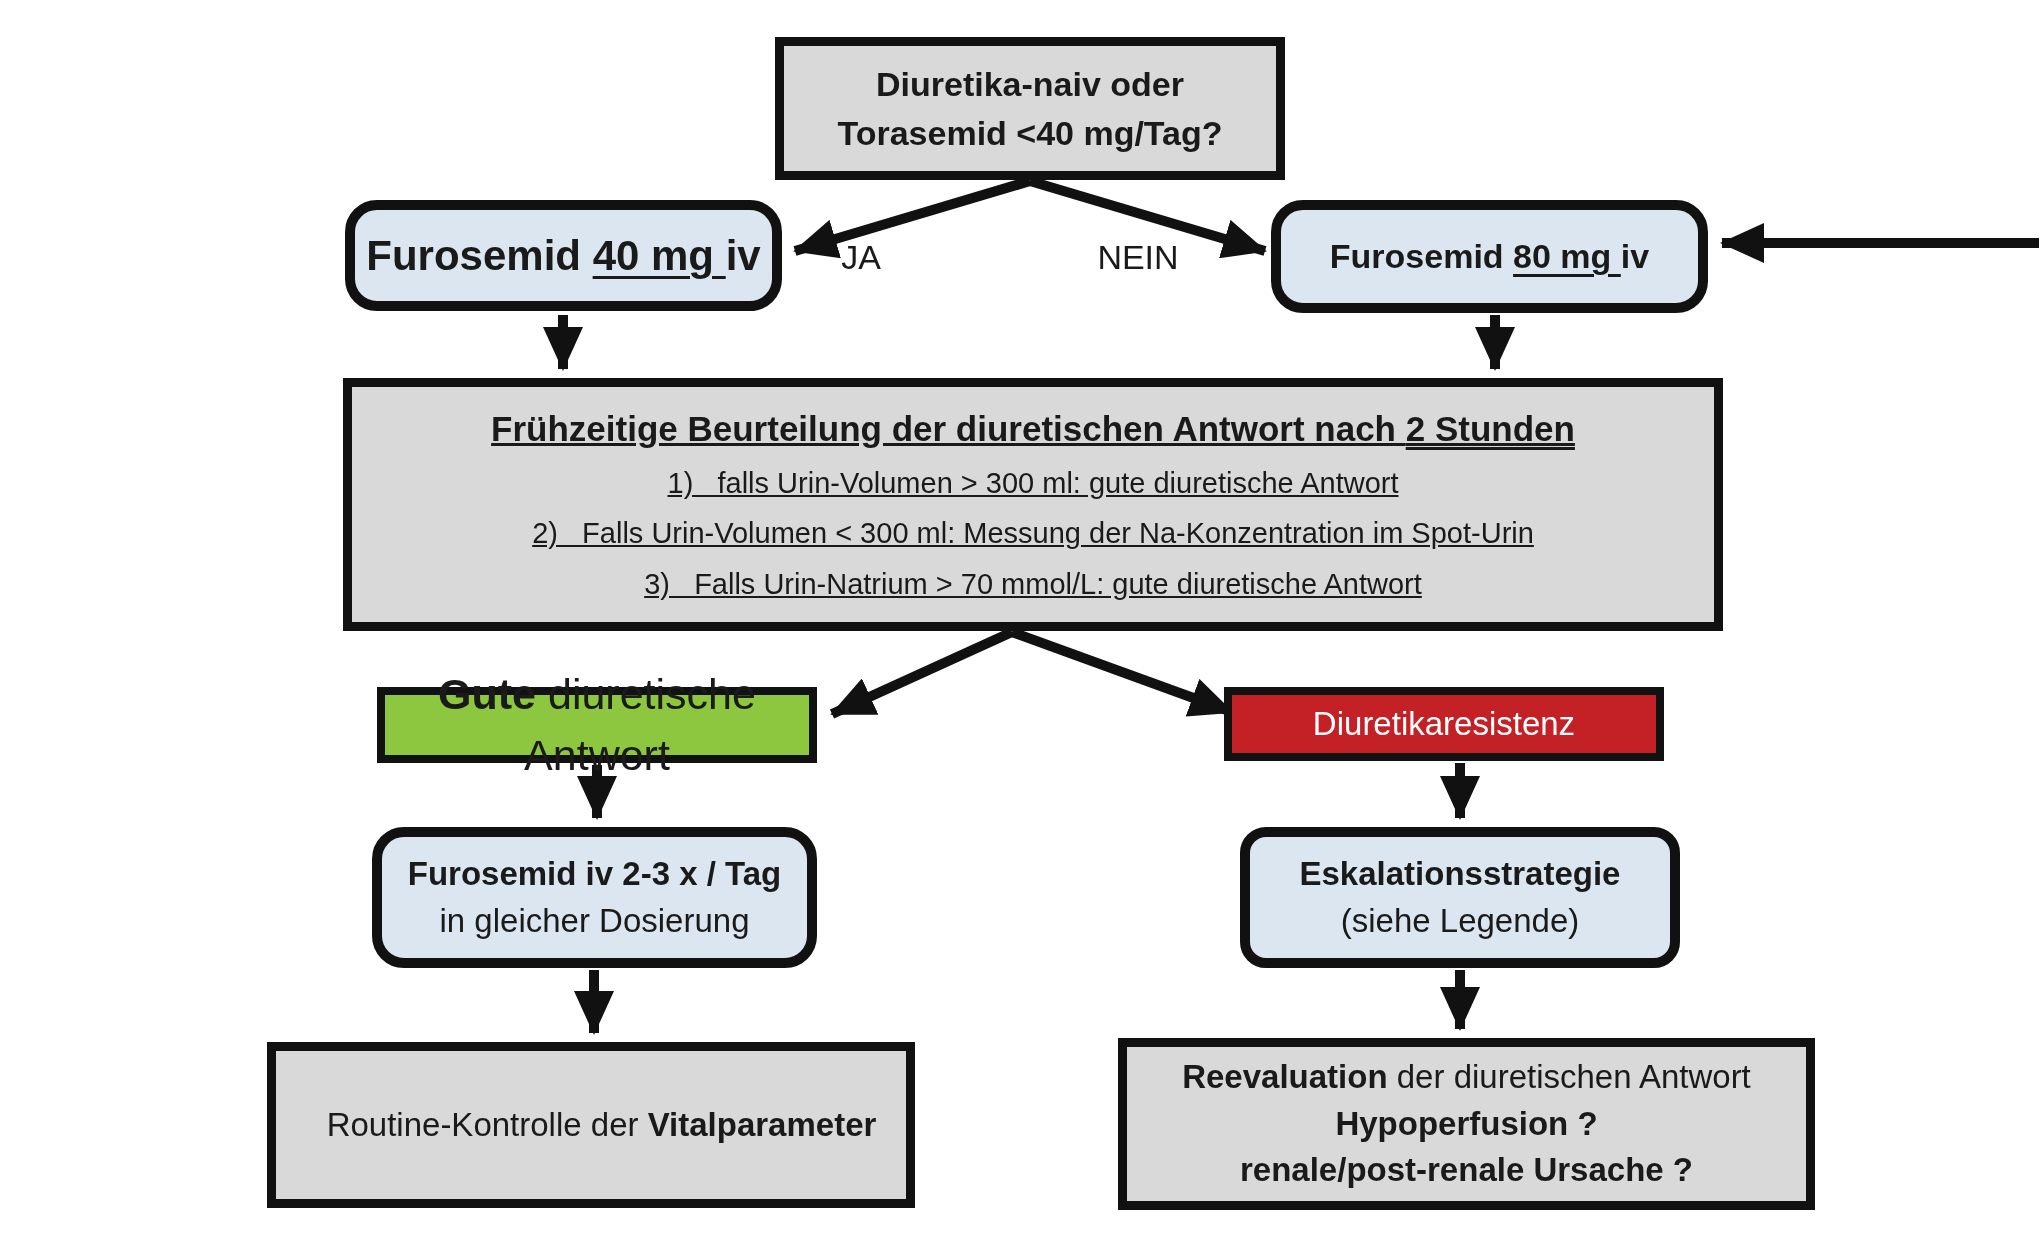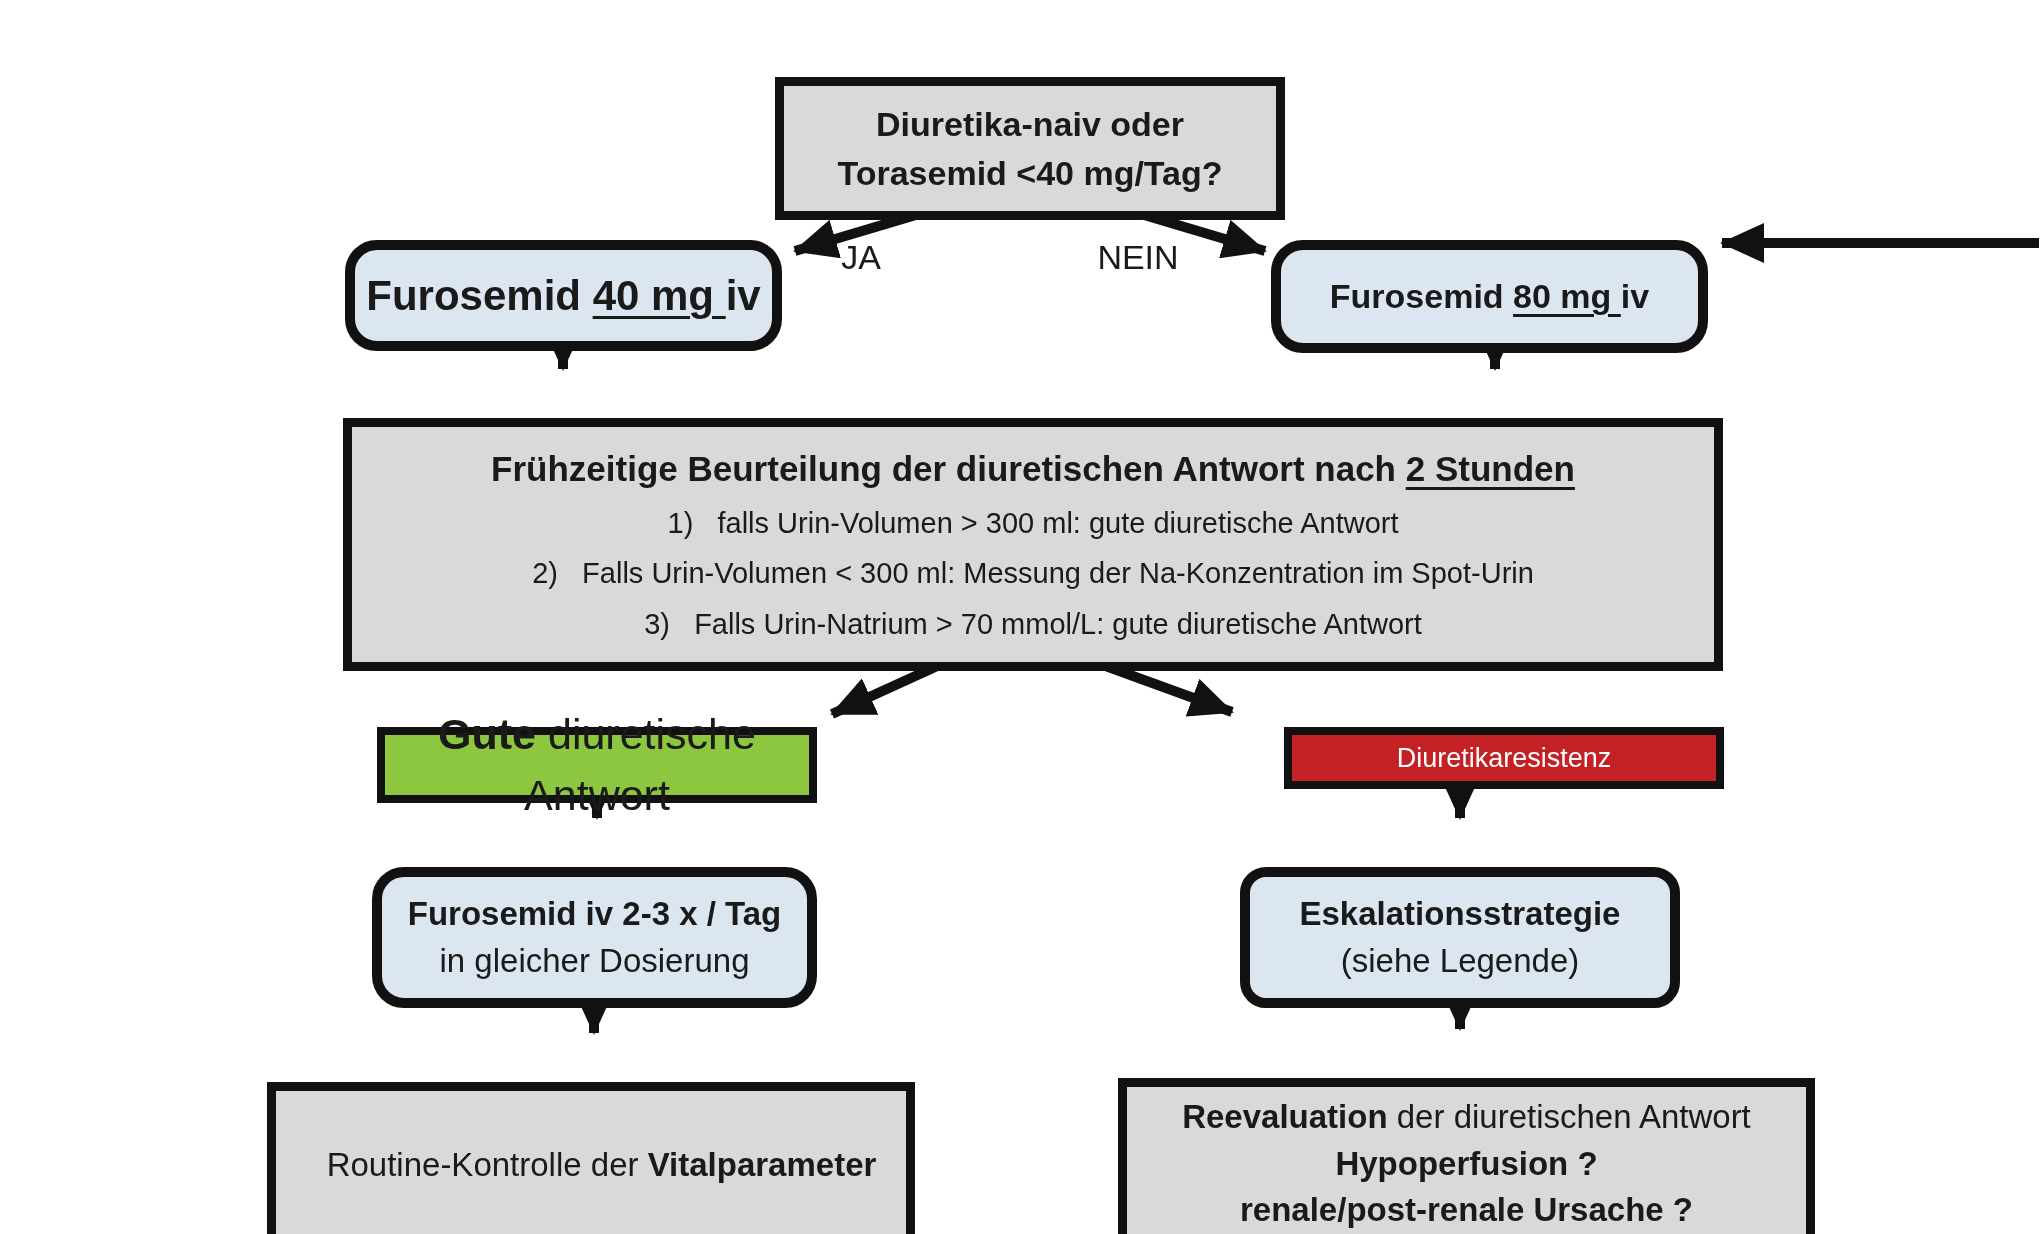--- a/index.html
+++ b/index.html
@@ -26,43 +26,42 @@
     fill: none;
   }
   .box {
     position: absolute;
     box-sizing: border-box;
     display: flex;
     flex-direction: column;
     align-items: center;
     justify-content: center;
     text-align: center;
-    margin-top: 40px;
   }
   .line { white-space: pre-wrap; line-height: 1.42; }
   .b { font-weight: 700; }
   .u {
     text-decoration: underline;
     text-decoration-thickness: 3px;
     text-underline-offset: 6px;
   }
   .gray  { background: var(--gray, #d9d9d9);  border: 9px solid var(--line, #111111); }
   .blue  { background: var(--blue, #dce6f1);  border: 10px solid var(--line, #111111); border-radius: 32px; }
   .green { background: var(--green, #8dc63f); border: 8px solid var(--line, #111111); }
   .red   { background: var(--red, #c42127);   border: 8px solid var(--line, #111111); color: #ffffff; }
 
   .n-start   { left: 775px;  top: 37px;   width: 510px;  height: 143px; font-size: 34px; }
   .n-f40     { left: 345px;  top: 200px;  width: 437px;  height: 111px; font-size: 42px; }
   .n-f80     { left: 1271px; top: 200px;  width: 437px;  height: 113px; font-size: 34px; }
   .n-assess  { left: 343px;  top: 378px;  width: 1380px; height: 253px;
-               justify-content: space-evenly; padding: 8px 16px; }
+               justify-content: space-evenly; padding: 8px 16px; text-decoration: underline; }
   .n-assess .line.title { font-size: 35px; }
   .n-assess .line.item  { font-size: 29px; font-weight: 400; }
   .n-good    { left: 377px;  top: 687px;  width: 440px;  height: 76px;  font-size: 43px; }
-  .n-resist  { left: 1284px; top: 687px;  width: 440px;  height: 62px;  font-size: 27px; }
+  .n-resist  { left: 1224px; top: 687px;  width: 440px;  height: 74px;  font-size: 33px; }
   .n-cont    { left: 372px;  top: 827px;  width: 445px;  height: 141px; font-size: 33px; }
   .n-esc     { left: 1240px; top: 827px;  width: 440px;  height: 141px; font-size: 33px; border-radius: 26px; }
   .n-routine { left: 267px;  top: 1042px; width: 648px;  height: 166px; font-size: 33px; padding-left: 21px; }
   .n-reeval  { left: 1118px; top: 1038px; width: 697px;  height: 172px; font-size: 33px; }
 
   .flabel {
     position: absolute;
     font-size: 34px;
     color: var(--text, #1a1a1a);
     text-align: center;

